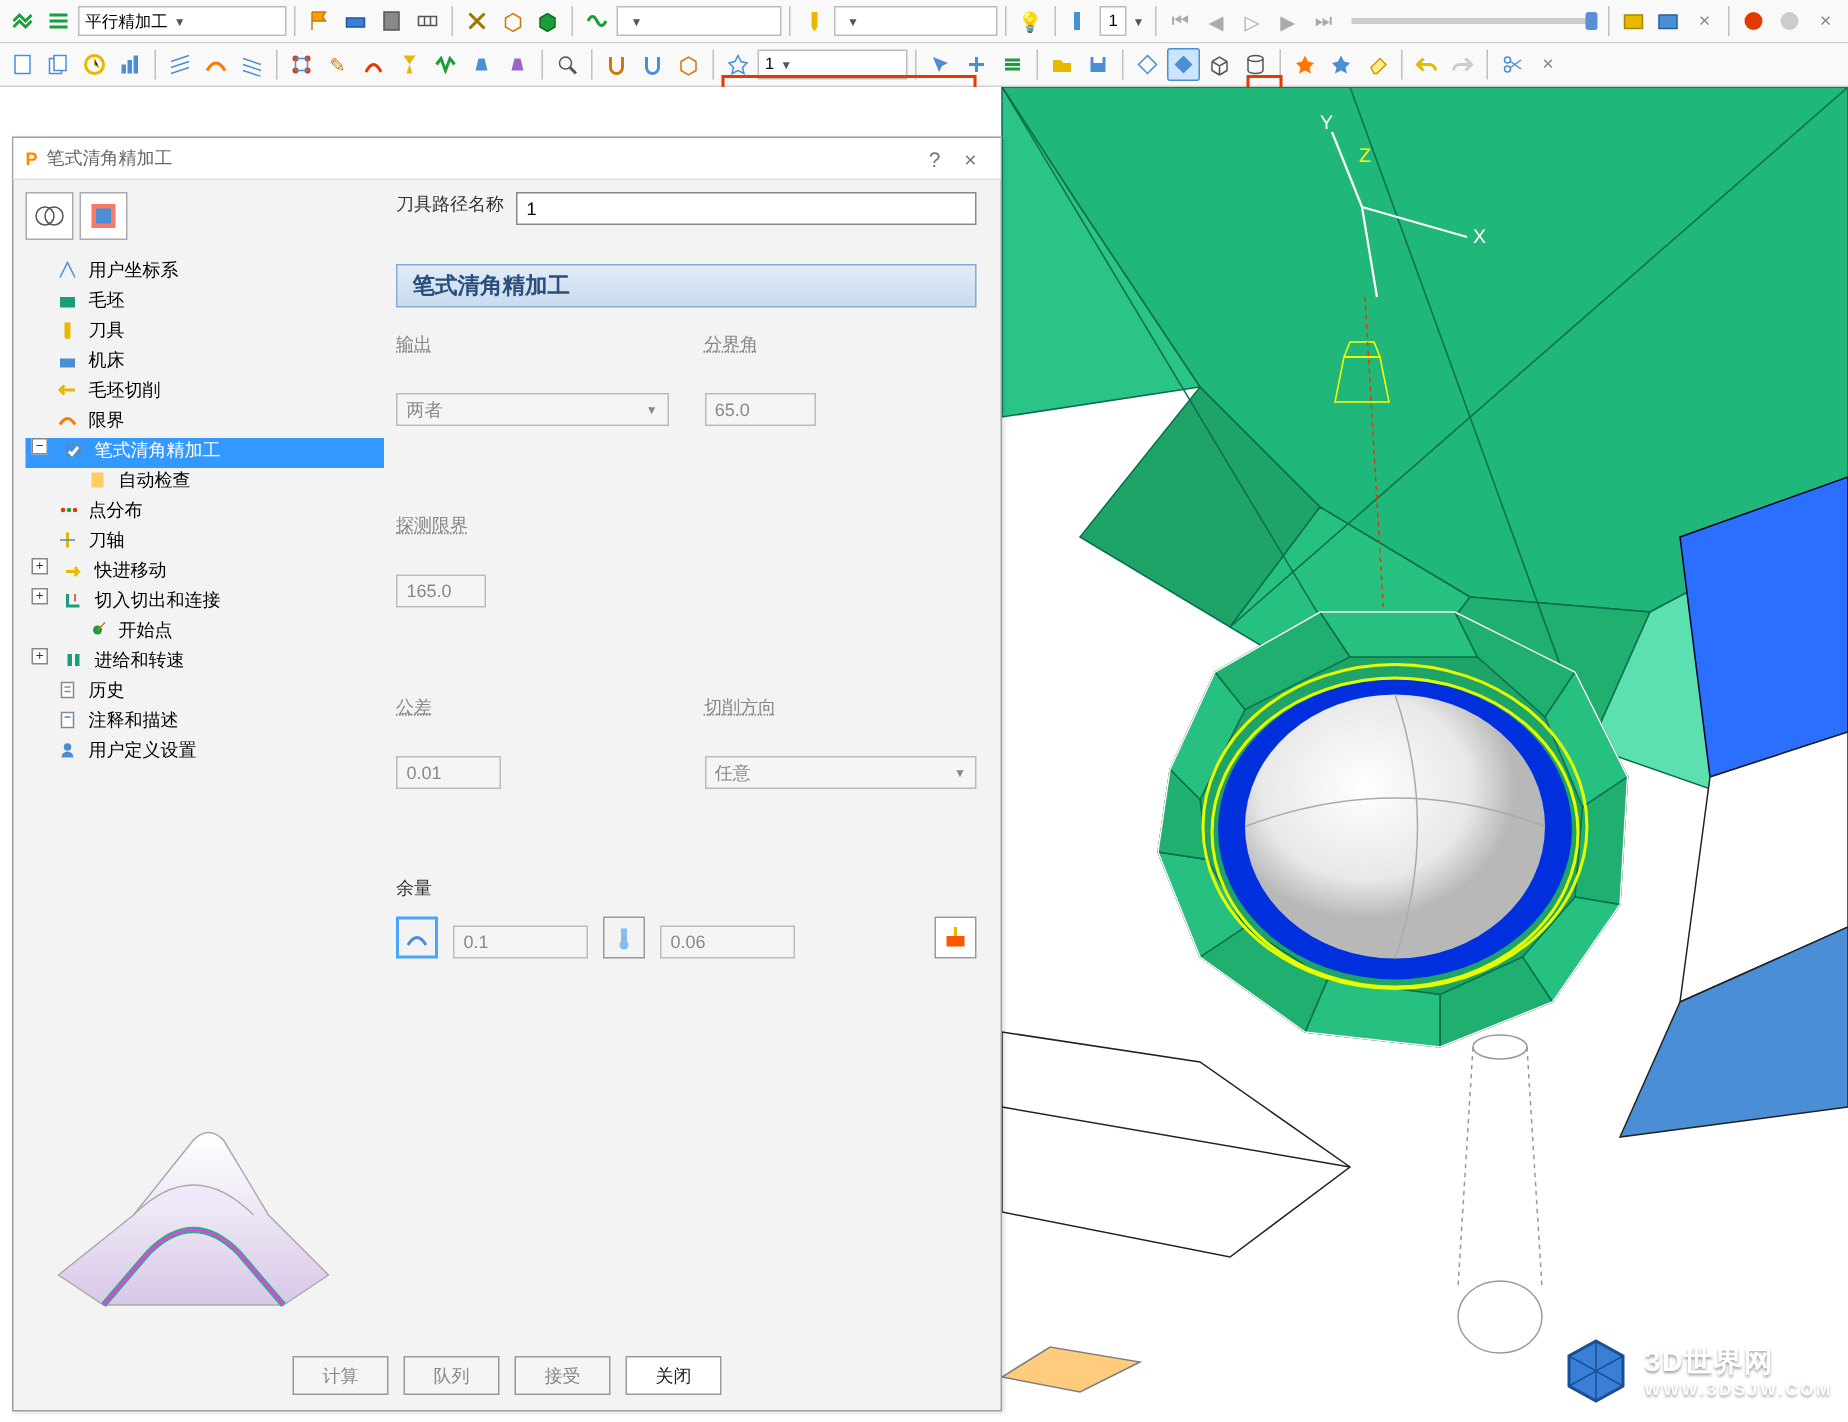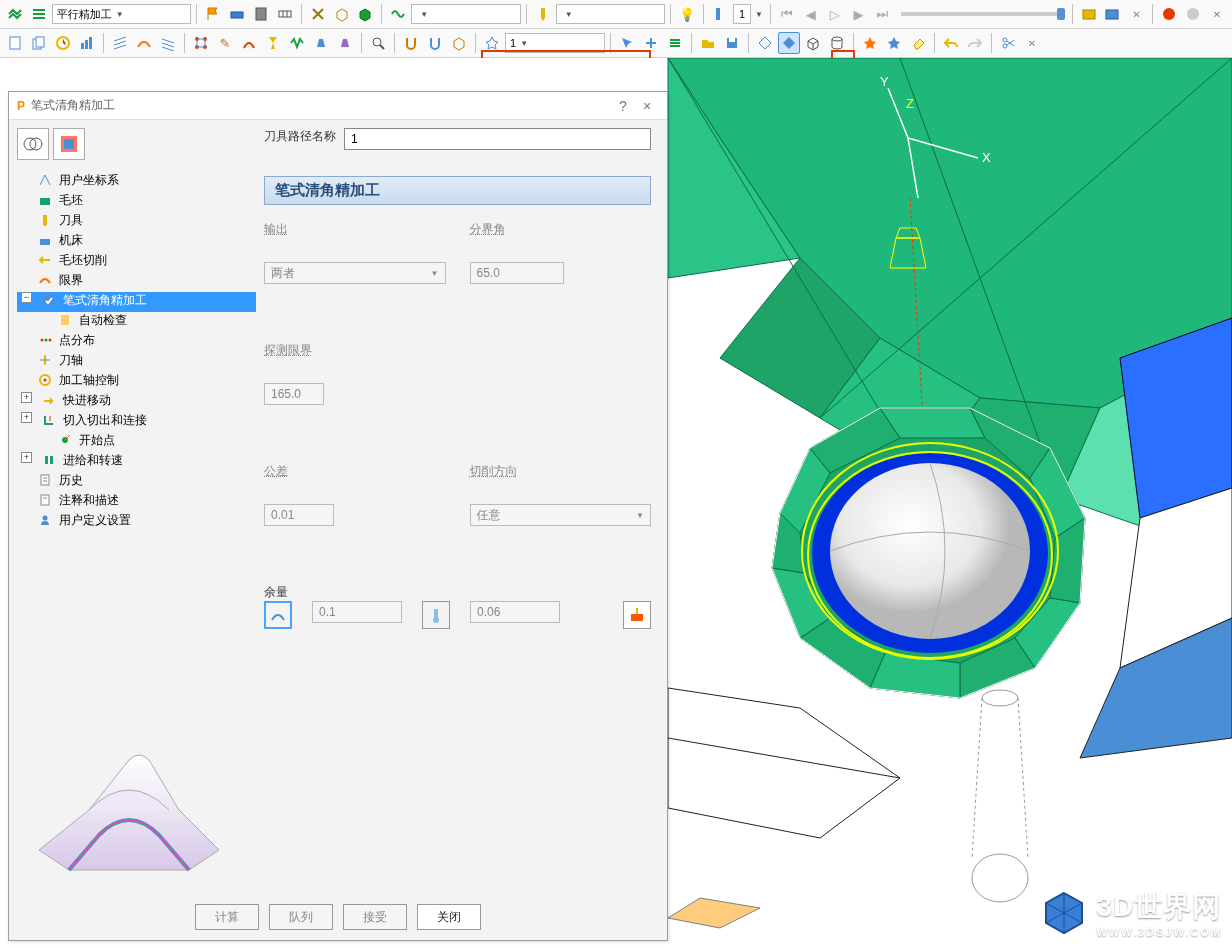--- a/index.html
+++ b/index.html
@@ -39,35 +39,35 @@
 .name-row input { flex: 1; height: 22px; border: 1px solid #888; padding: 0 6px; font-size: 12px; background: #fff; }
 
 .section-hdr { background: linear-gradient(#e2ecf7,#c8dbee); border: 1px solid #88aad0; color: #2a4f7a; font-size: 15px; font-weight: bold; padding: 4px 10px; margin-bottom: 16px; }
 
 .form-grid { display: grid; grid-template-columns: 1fr 1fr; column-gap: 40px; row-gap: 6px; font-size: 12px; color: #888; gap: 24px; }
 .form-grid .lbl { grid-column: span 1; text-decoration: underline dotted; }
 .form-grid .ctl-box { height: 22px; border: 1px solid #bbb; background: #f5f5f5; color: #888; padding: 0 6px; display: flex; align-items: center; }
 .form-grid .ctl-box .arr { margin-left: auto; font-size: 8px; }
 .form-grid .gap { grid-column: 1 / -1; height: 10px; }
 
-.allow-row { display: flex; align-items: flex-start; gap: 20px; }
+.allow-row { display: flex; align-items: flex-end; gap: 10px; margin-top: 10px; }
 .allow-row .sq { width: 28px; height: 28px; border: 2px solid #4aa3ff; display: flex; align-items: center; justify-content: center; }
 .allow-row .sq2 { width: 28px; height: 28px; border: 1px solid #999; display: flex; align-items: center; justify-content: center; }
 .allow-row .inp { width: 90px; height: 22px; border: 1px solid #bbb; background: #f5f5f5; color: #888; padding: 0 6px; font-size: 12px; }
 .allow-row .end { margin-left: auto; width: 28px; height: 28px; border: 1px solid #999; display: flex; align-items: center; justify-content: center; background: #fff; }
 
 .preview { position: absolute; left: 20px; bottom: 60px; width: 200px; height: 140px; }
 
 .dlg-foot { position: absolute; bottom: 10px; left: 0; right: 0; display: flex; justify-content: center; gap: 10px; }
 .dlg-foot button { width: 64px; height: 26px; border: 1px solid #999; background: #f5f5f5; font-size: 12px; cursor: pointer; color: #888; }
 .dlg-foot button.enabled { color: #222; background: #fff; }
 
 .watermark { position: absolute; right: 10px; bottom: 10px; display: flex; align-items: center; gap: 8px; color: #fff; font-weight: bold; font-family: Arial; text-shadow: 0 1px 2px rgba(0,0,0,.4); }
 .watermark .logo { width: 48px; height: 48px; }
-.watermark .t1 { font-size: 28px; letter-spacing: 1px; }
+.watermark .t1 { font-size: 19px; letter-spacing: 1px; }
 .watermark .t2 { font-size: 11px; letter-spacing: 2px; opacity: .9; }
 
 .slider { width: 160px; height: 4px; background: #ccc; position: relative; margin: 0 6px; }
 .slider .thumb { position: absolute; right: -4px; top: -4px; width: 8px; height: 12px; background: #5a8fd6; border-radius: 2px; }
 </style>
 </head>
 <body>
 
 <div class="toolbar">
   <span class="tb-icon">
@@ -577,29 +577,20 @@
         <div class="tree-item">
             <span class="ti">
               <svg width="14" height="14">
                 <line x1="7" y1="2" x2="7" y2="12" stroke="#e6b800" stroke-width="2"></line>
                 <line x1="2" y1="7" x2="12" y2="7" stroke="#4a8fd6"></line>
               </svg>
             </span>
             <span>刀轴</span>
           </div>
         <div class="tree-item">
-            <span class="ti">
-              <svg width="14" height="14">
-                <circle cx="7" cy="7" r="5" fill="none" stroke="#e6b800" stroke-width="2"></circle>
-                <circle cx="7" cy="7" r="1.5" fill="#e63900"></circle>
-              </svg>
-            </span>
-            <span>加工轴控制</span>
-          </div>
-        <div class="tree-item">
             <span class="exp">+</span>
             <span class="ti">
               <svg width="14" height="14">
                 <path d="M2 8h8l-2-3m2 3l-2 3" stroke="#e6b800" stroke-width="2" fill="none"></path>
               </svg>
             </span>
             <span>快进移动</span>
           </div>
         <div class="tree-item">
             <span class="exp">+</span>
@@ -665,21 +656,21 @@
         <input value="1" style="">
       </div>
       <div class="section-hdr">笔式清角精加工</div>
       <div class="form-grid">
         <div class="lbl">输出</div>
         <div class="lbl">分界角</div>
         <div class="ctl-box">
             <span>两者</span>
             <span class="arr">▼</span>
           </div>
-        <div class="ctl-box" style="width:94px">
+        <div class="ctl-box" style="width:74px">
             <span>65.0</span>
           </div>
         <div class="gap"></div>
         <div class="lbl">探测限界</div>
           <div></div>
         <div class="ctl-box" style="width:60px">
             <span>165.0</span>
           </div>
           <div></div>
         <div class="gap"></div>

